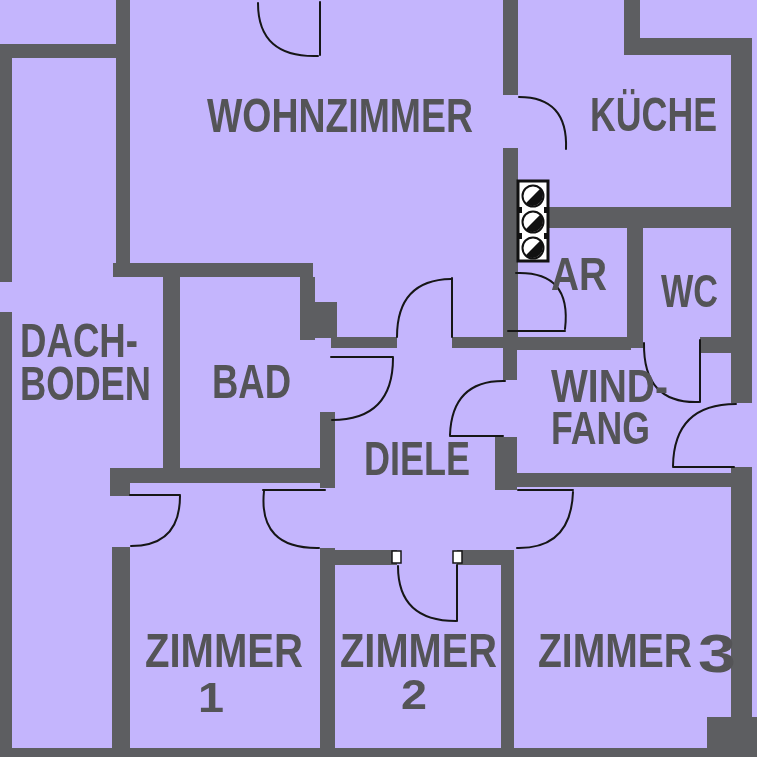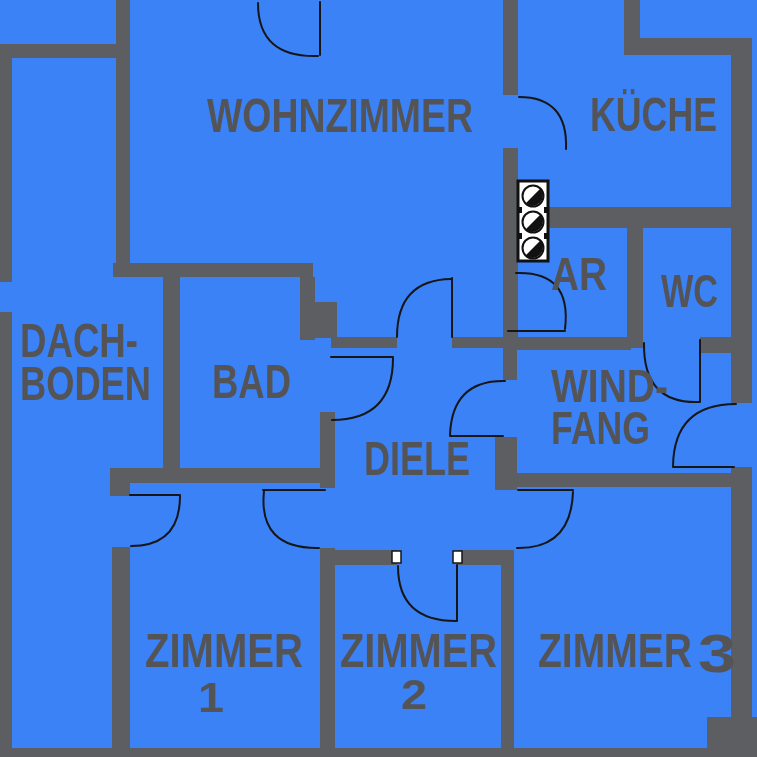--- a/index.html
+++ b/index.html
@@ -1,16 +1,16 @@
 <!DOCTYPE html>
 <html><head>
 <meta charset="utf-8">
 <style>
   html,body{margin:0;padding:0;background:#ffffff;}
-  .stage{width:757px;height:757px;position:relative;background:#3b82f6;overflow:hidden;}
+  .stage{width:757px;height:757px;position:relative;background:#c4b5fd;overflow:hidden;}
   svg{display:block;}
   .walls{fill:#5d5e61;}
   .doors{stroke:#161616;stroke-width:2;fill:none;stroke-linecap:round;}
   .jamb{fill:#ffffff;stroke:#161616;stroke-width:1.5;}
   .labels{fill:#545457;}
   .labels text{font-family:"Liberation Sans","DejaVu Sans",sans-serif;font-weight:bold;}
   .flue-box{fill:#ffffff;stroke:#111111;stroke-width:3;}
   .flue-circle{fill:#ffffff;stroke:#111111;stroke-width:2;}
   .flue-half{fill:#111111;stroke:none;}
   .flue-tick{fill:#111111;}

